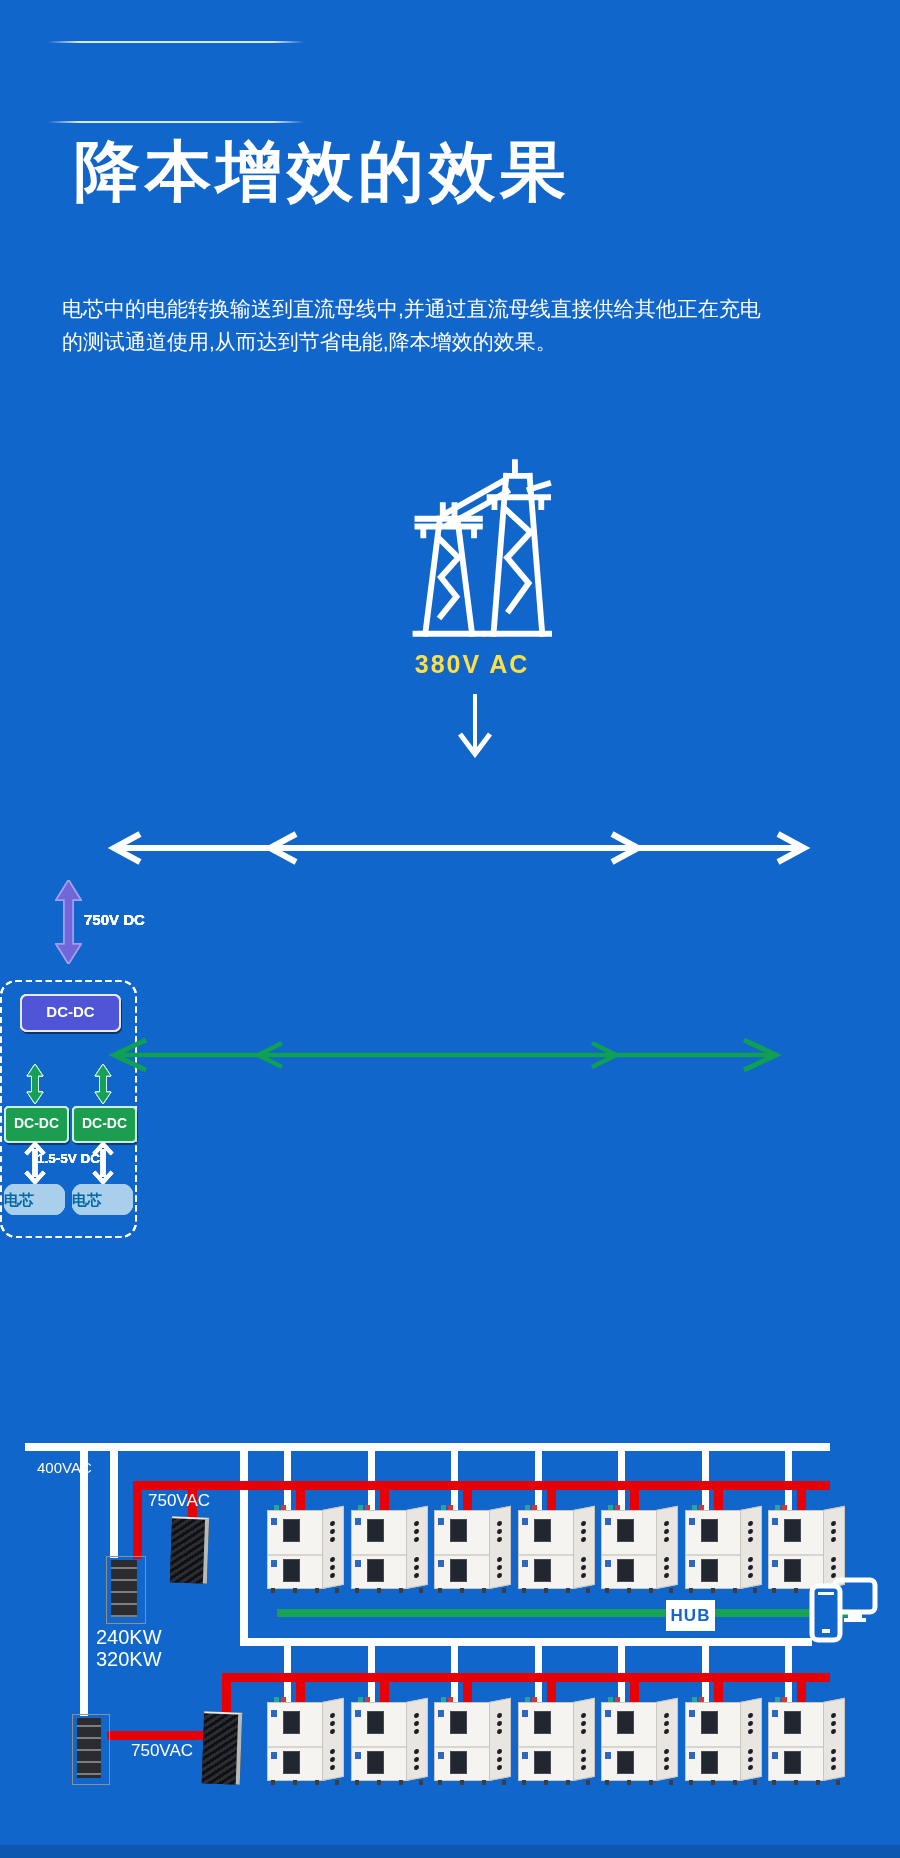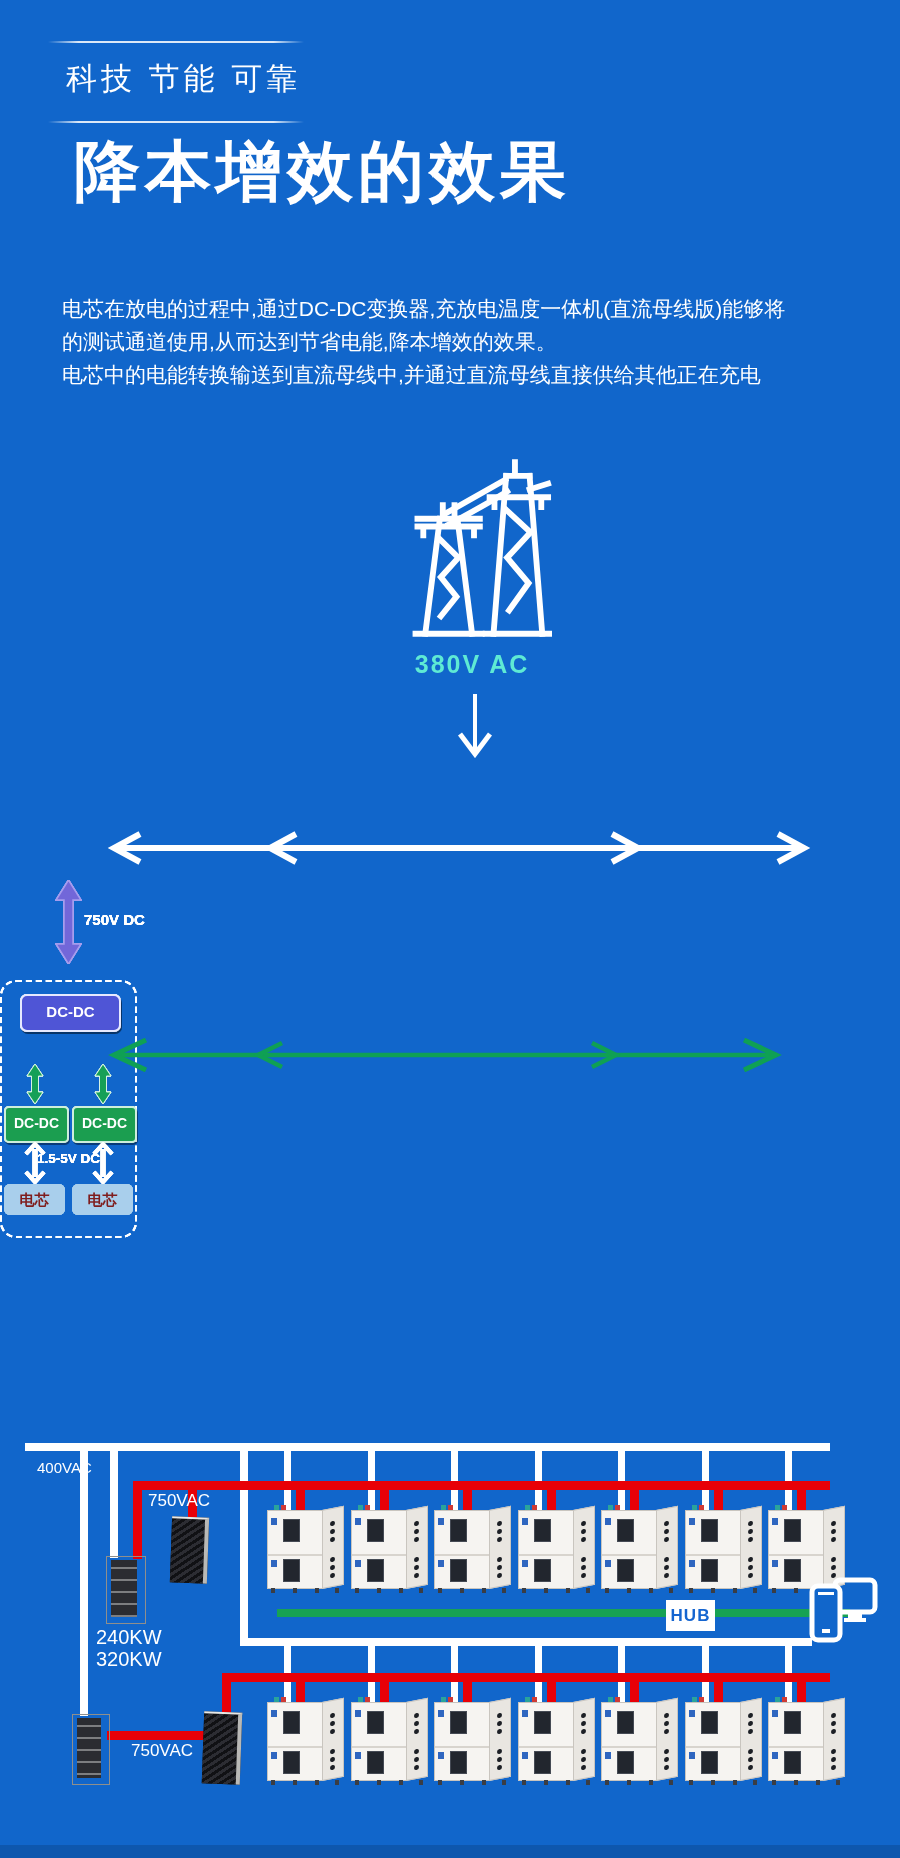--- a/index.html
+++ b/index.html
@@ -9,34 +9,34 @@
     font-family:"Liberation Sans","DejaVu Sans",sans-serif;
     -webkit-font-smoothing:antialiased;
   }
   .abs{position:absolute;}
   
   .hair{position:absolute;height:2px;background:linear-gradient(90deg,rgba(255,255,255,0),rgba(255,255,255,.85) 12%,rgba(255,255,255,.85) 88%,rgba(255,255,255,0));}
   .tagline{position:absolute;left:66px;top:58px;color:#fff;font-size:31px;letter-spacing:4px;font-weight:500;}
   .big-title{position:absolute;left:74px;top:132px;color:#fff;font-weight:bold;font-size:66px;line-height:78px;letter-spacing:5px;white-space:nowrap;}
   .para{position:absolute;left:62px;top:292px;color:#fff;font-size:21px;line-height:33px;white-space:nowrap;}
   
-  .grid-label{position:absolute;left:372px;top:650px;width:200px;text-align:center;color:#5eead4;font-weight:bold;font-size:25px;letter-spacing:2px;}
+  .grid-label{position:absolute;left:372px;top:650px;width:200px;text-align:center;color:#fde047;font-weight:bold;font-size:25px;letter-spacing:2px;}
   .acdc-box{position:absolute;left:147px;top:757px;width:641px;height:73px;background:#fff;color:#111;
     font-size:30px;font-weight:bold;text-align:center;line-height:73px;letter-spacing:1px;border-radius:2px;}
   .flow-unit{position:absolute;top:880px;width:137px;height:360px;}
   .flow-unit:nth-of-type(1){left:88px;}  .flow-unit:nth-of-type(2){left:280px;}
   .flow-unit:nth-of-type(3){left:472px;} .flow-unit:nth-of-type(4){left:664px;}
   .p-label{position:absolute;left:84px;top:31px;color:#fff;font-weight:bold;font-size:15px;white-space:nowrap;}
   .dashed-box{position:absolute;left:0;top:100px;width:133px;height:254px;border:2px dashed rgba(255,255,255,.92);border-radius:16px;}
   .btn-purple{position:absolute;left:20px;top:114px;width:97px;height:34px;background:#4f55d6;border:2px solid #e6e9ff;
     border-radius:7px;color:#fff;font-weight:bold;font-size:15px;text-align:center;line-height:31px;box-shadow:1px 2px 0 rgba(0,0,0,.15);}
   .box-green{position:absolute;top:226px;width:61px;height:33px;background:#1b9e50;border:2px solid #cdeedd;
     border-radius:5px;color:#fff;font-weight:bold;font-size:14px;text-align:center;line-height:30px;box-shadow:1px 2px 0 rgba(0,0,0,.12);}
-  .box-cell{position:absolute;top:304px;width:61px;height:31px;background:#a9cfec;border-radius:6px;
-    color:#7f1d1d;font-weight:bold;font-size:15px;text-align:center;line-height:31px;}
+  .box-cell{position:absolute;top:304px;width:61px;height:31px;background:#a9cfec;border-radius:11px;
+    color:#0369a1;font-weight:bold;font-size:15px;line-height:31px;}
   .v-label{position:absolute;left:0;top:271px;width:137px;text-align:center;color:#fff;font-weight:bold;font-size:13.5px;}
   
   .section-title{position:absolute;left:74px;top:1334px;color:#fff;font-size:33px;letter-spacing:2px;font-weight:500;}
   .wire{position:absolute;background:#fff;z-index:1;}
   .wire-red{position:absolute;background:#e80007;z-index:2;}
   .wire-green{position:absolute;background:#17a254;z-index:2;}
   .sm-label{position:absolute;color:#fff;z-index:4;}
   .hub-box{position:absolute;left:666px;top:1600px;width:49px;height:31px;background:#fff;z-index:4;
     color:#1565d0;font-weight:bold;font-size:17px;text-align:center;line-height:31px;letter-spacing:1px;}
   
@@ -56,29 +56,27 @@
   .ch-con{position:absolute;width:5px;height:6px;top:0;}
   .footer-strip{position:absolute;left:0;bottom:0;width:900px;height:13px;background:rgba(0,0,0,.14);}
   svg{display:block;}
 </style>
 </head>
 <body>
 
 <div class="page">
 
   <div class="hair" style="left:48px;top:41px;width:256px;"></div>
-  <div class="tagline">科技 节能 可靠</div>
   <div class="hair" style="left:48px;top:121px;width:256px;"></div>
   <div class="big-title">
     <div>降本增效的效果</div>
   </div>
   <div class="para">
-    <div>电芯在放电的过程中,通过DC-DC变换器,充放电温度一体机(直流母线版)能够将</div>
+    <div>电芯中的电能转换输送到直流母线中,并通过直流母线直接供给其他正在充电</div>
     <div>的测试通道使用,从而达到节省电能,降本增效的效果。</div>
-    <div>电芯中的电能转换输送到直流母线中,并通过直流母线直接供给其他正在充电</div>
   </div>
 
   <div class="abs" style="left:396px;top:448px;">
     <svg width="156" height="196" viewBox="0 0 160 200" fill="none" stroke="#ffffff" stroke-width="6" stroke-linecap="square">
       <path d="M30 190 L45 72 M78 190 L63 72"></path>
       <path d="M20 190 H88"></path>
       <path d="M22 80 H86 M22 72 H86 M28 80 v9 M80 80 v9 M48 72 V58 M60 72 V58"></path>
       <path d="M44 92 L64 112 L46 132 L62 152 L46 172"></path>
       <path d="M100 190 L113 28 M150 190 L137 28"></path>
       <path d="M92 190 H158"></path>

